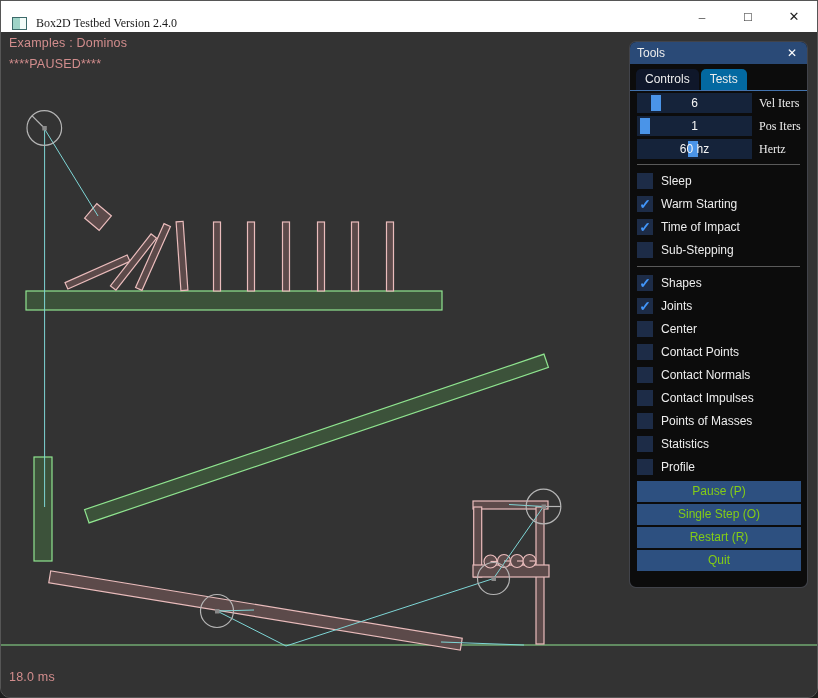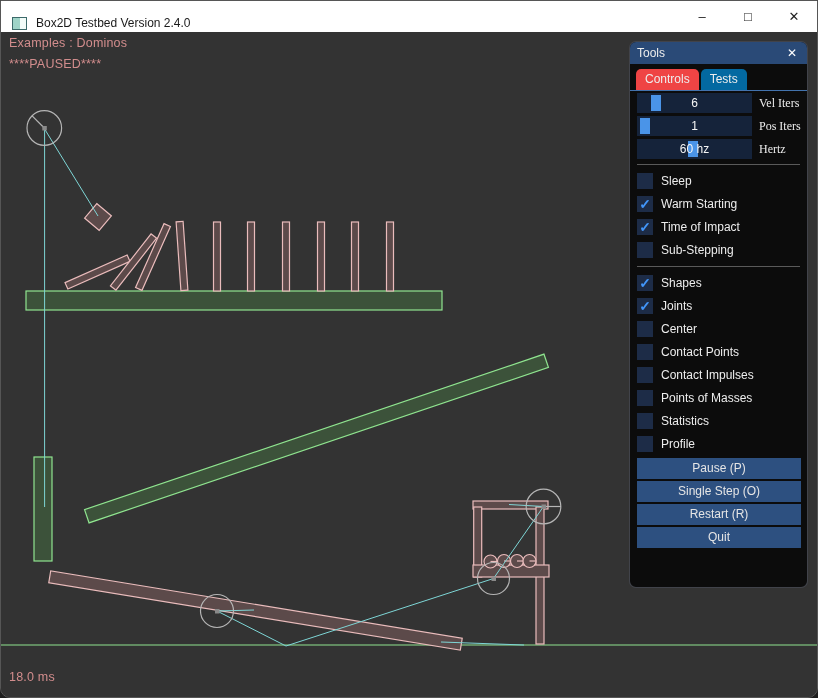--- a/index.html
+++ b/index.html
@@ -5,21 +5,21 @@
   * { margin:0; padding:0; box-sizing:border-box; }
   html,body { background:#1e1e1e; }
   body { font-family:"Liberation Sans", sans-serif; }
   .window {
     position:relative; width:818px; height:698px; overflow:hidden;
     background:#333333; border:1px solid #565656; border-radius:0 0 10px 10px;
   }
   
   .titlebar {
     position:absolute; left:0; top:0; width:100%; height:44px;
-    background:#ffffff; display:flex; align-items:center; color:#1a1a1a;
+    background:#ffffff; display:flex; align-items:center; color:#1a1a1a;font-family:Liberation Serif, serif;
   }
   .tb-icon { width:15px; height:13px; margin-left:11px; border:1px solid #3c6a6a;
     background:linear-gradient(90deg,#9fd4c8 0 55%,#f2fbf8 55% 100%); }
   .tb-title { margin-left:9px; font-size:12px; }
   .tb-btns { position:absolute; right:0; top:0; height:31px; display:flex; }
   .tb-btn { width:46px; height:31px; display:flex; align-items:center; justify-content:center;
     font-size:13px; color:#222; cursor:default; }
   
   .canvas { position:absolute; left:0; top:31px; width:818px; height:667px; background:#333333; }
   .canvas svg { position:absolute; left:0; top:0; }
@@ -33,36 +33,36 @@
     background:rgba(11,11,11,0.95); border:1px solid rgba(130,135,150,0.45);
     border-radius:7px; color:#ededed; font-size:12px;
   }
   .p-header { height:22px; background:#2a4a77; border-radius:6px 6px 0 0;
     display:flex; align-items:center; padding:0 7px; }
   .p-title { flex:1; font-size:12px; }
   .p-close { font-size:12px; color:#fff; width:16px; text-align:center; cursor:default; }
   .p-tabs { height:27px; padding:5px 0 0 6px; border-bottom:1px solid #4373ad; display:flex; gap:2px; }
   .tab { height:21px; padding:3px 9px 0 9px; border-radius:5px 5px 0 0;
     background:#0369a1; font-size:12px; cursor:default; }
-  .tab.active { background:#ef4444; }
+  .tab.active { background:#0f172a; }
   .p-body { padding:2px 7px 0 7px; }
   .srow { display:flex; align-items:center; height:20px; margin-bottom:3px; }
   .track { position:relative; width:115px; height:20px; background:#15233a; flex:none; }
   .grab { position:absolute; top:2px; width:10px; height:16px; background:#4a94e8; }
   .sval { position:absolute; left:0; top:0; width:100%; height:20px; line-height:20px;
     text-align:center; color:#f5f5f5; }
   .slabel { margin-left:7px; white-space:nowrap;font-family:Liberation Serif, serif; }
   .sep { border-top:1px solid #5a5a5a; margin:5px 0 4px 0; }
   .crow { display:flex; align-items:center; height:23px; }
   .cbox { width:16px; height:16px; background:#1d2c47; flex:none;
     display:flex; align-items:center; justify-content:center; }
   .mark { display:none; color:#4296fa; font-size:14px; font-weight:bold; line-height:16px; }
   .crow.checked .mark { display:block; }
   .clabel { margin-left:8px; }
-  .pbtn { width:164px; height:21px; margin:0 16px 2px 0; background:#2d5080; color:#e5e5e5;
+  .pbtn { width:164px; height:21px; margin:0 16px 2px 0; background:#2d5080; color:#84cc16;
     font-size:12px; text-align:center; line-height:21px; cursor:default; }
   .btn-stack { margin-top:3px; }
 </style>
 </head>
 <body>
 
 <div class="window">
 
   <div class="titlebar">
     <div class="tb-icon"></div>
@@ -224,20 +224,24 @@
       <div class="crow">
         <div class="cbox"></div>
         <span class="clabel">Center</span>
       </div>
       <div class="crow">
         <div class="cbox"></div>
         <span class="clabel">Contact Points</span>
       </div>
       <div class="crow">
         <div class="cbox"></div>
+        <span class="clabel">Contact Normals</span>
+      </div>
+      <div class="crow">
+        <div class="cbox"></div>
         <span class="clabel">Contact Impulses</span>
       </div>
       <div class="crow">
         <div class="cbox"></div>
         <span class="clabel">Points of Masses</span>
       </div>
       <div class="crow">
         <div class="cbox"></div>
         <span class="clabel">Statistics</span>
       </div>

